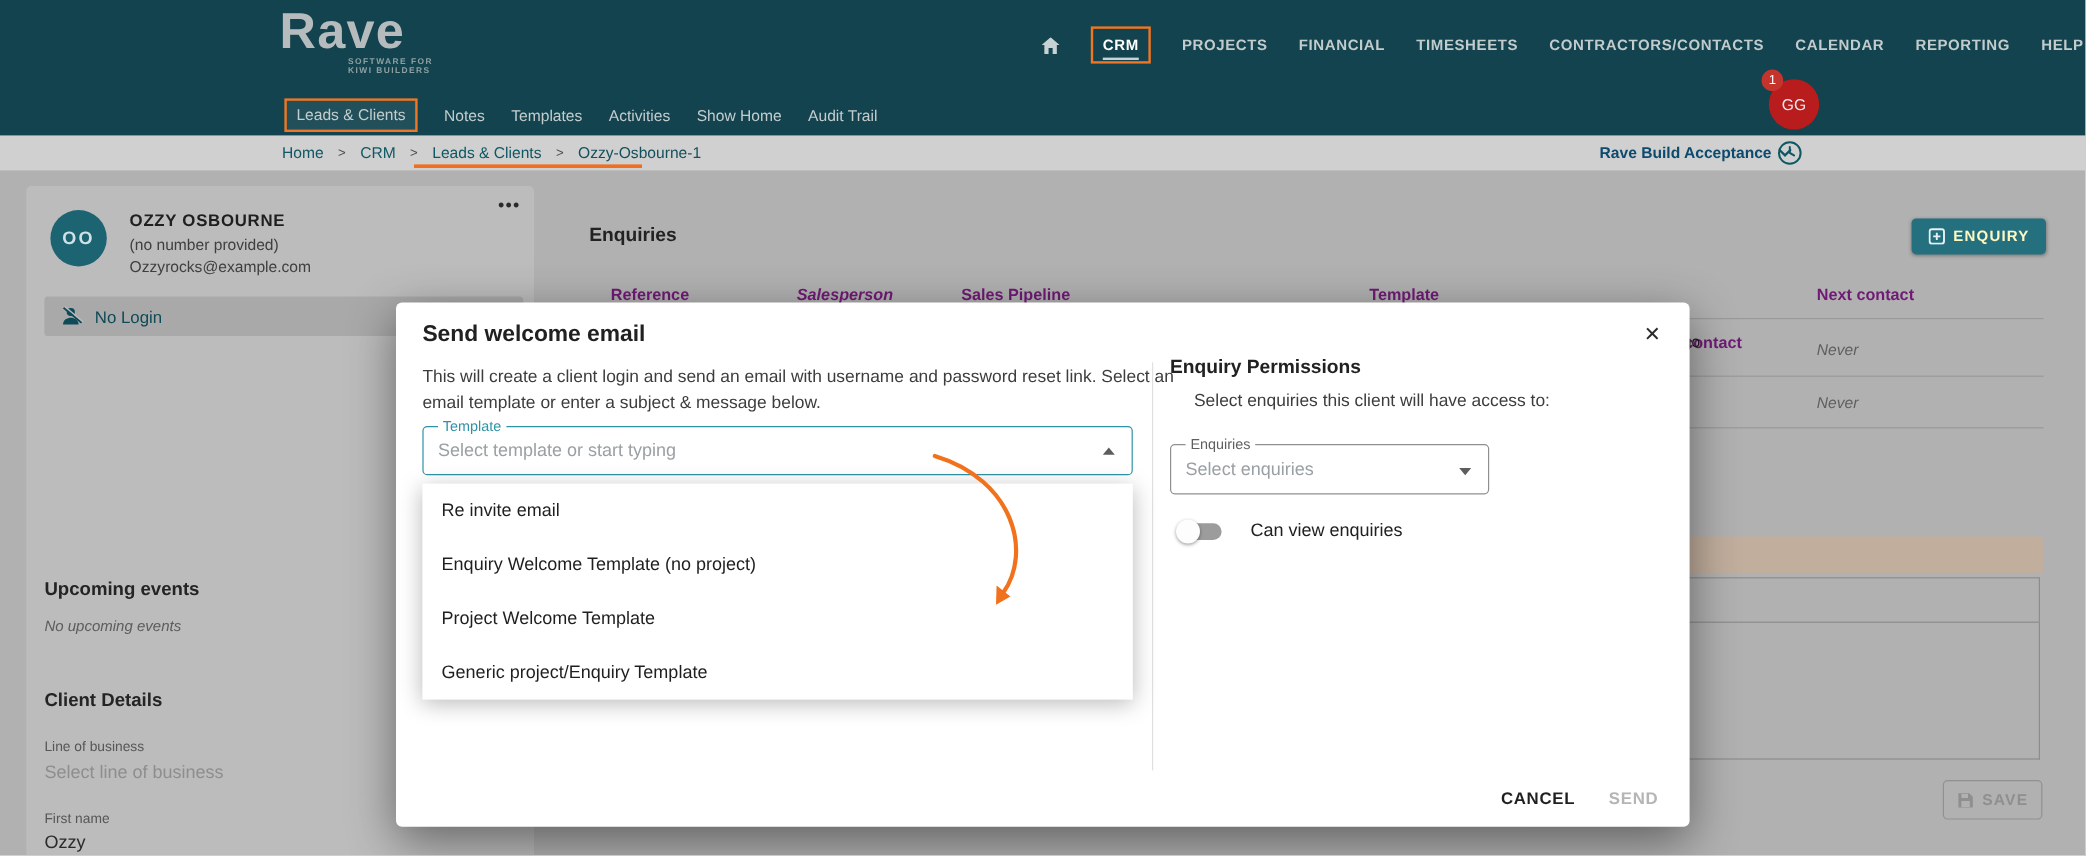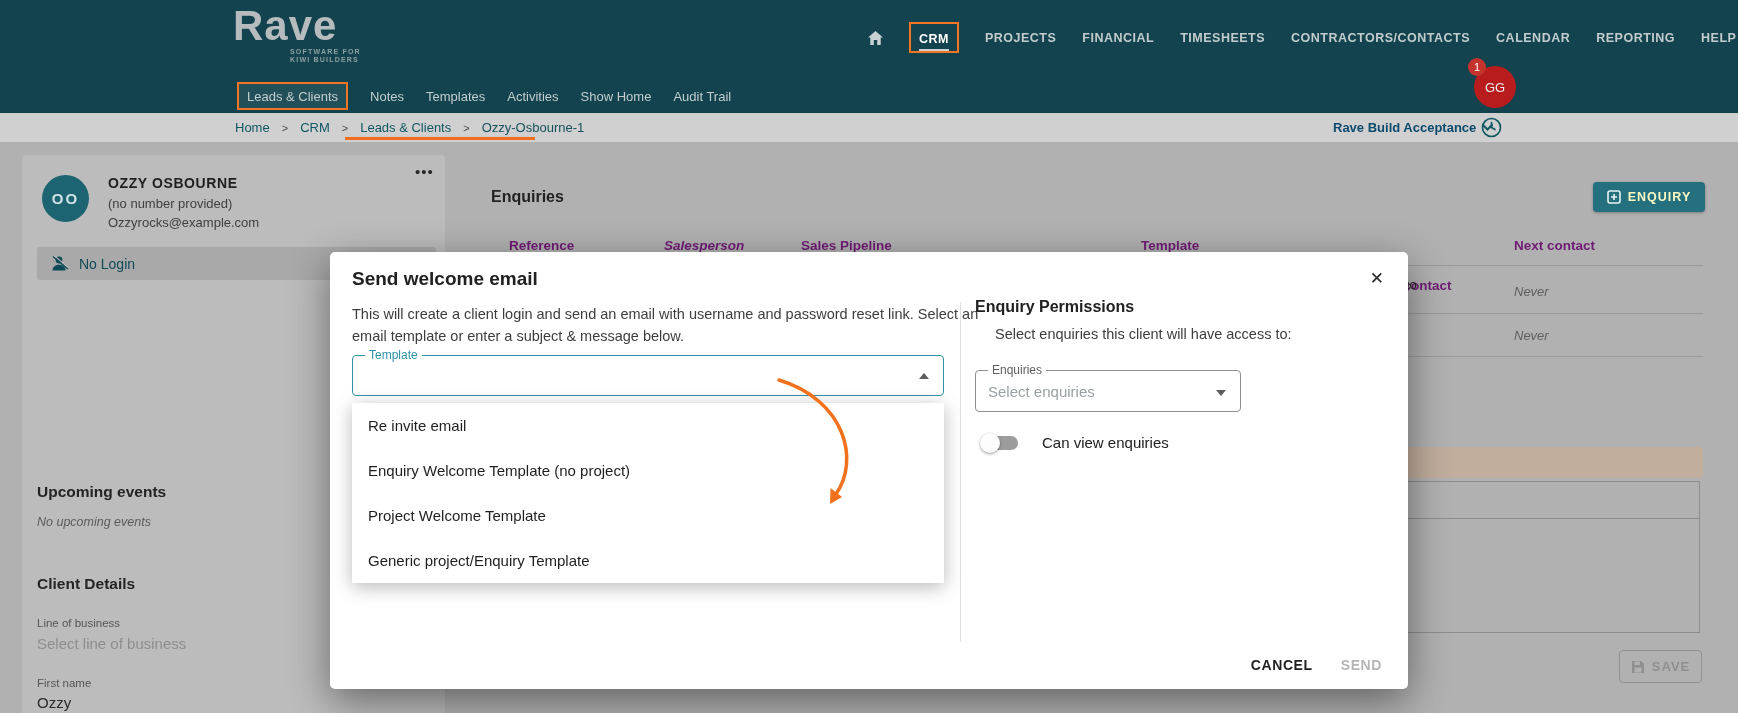--- a/index.html
+++ b/index.html
@@ -235,20 +235,21 @@
     <span>SAVE</span>
   </div>
 
   <div class="modal">
     <div class="modal-title">Send welcome email</div>
     <div class="modal-close">✕</div>
     <div class="modal-desc">This will create a client login and send an email with username and password reset link. Select an email template or enter a subject &amp; message below.</div>
 
     <div class="tpl-field">
       <span class="tpl-label">Template</span>
+      <input class="tpl-input" type="text" placeholder="Select template or start typing" style="">
       <span class="caret-up"></span>
     </div>
 
     <div class="dropdown">
       <div class="dd-item">Re invite email</div>
       <div class="dd-item">Enquiry Welcome Template (no project)</div>
       <div class="dd-item">Project Welcome Template</div>
       <div class="dd-item">Generic project/Enquiry Template</div>
     </div>
 

